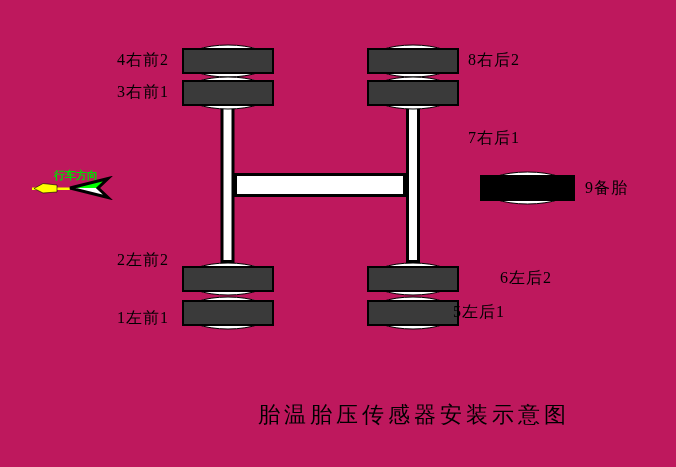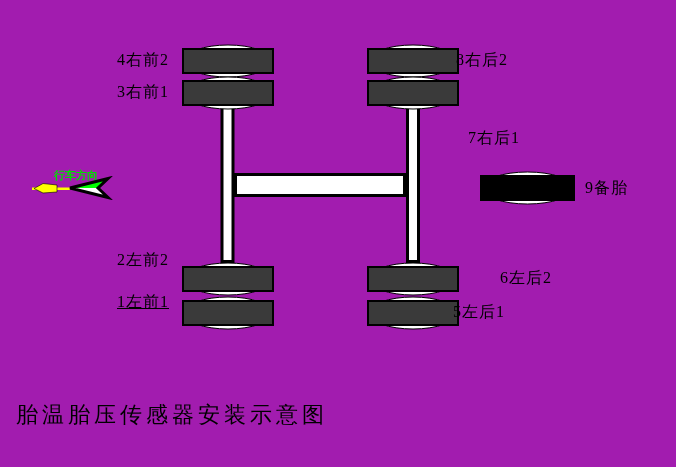--- a/index.html
+++ b/index.html
@@ -1,45 +1,45 @@
 <!DOCTYPE html>
 <html><head>
 <meta charset="utf-8">
 <style>
   html,body{margin:0;padding:0;background:#ffffff;}
   .canvas{
-    position:relative;width:676px;height:467px;background:#a21caf;overflow:hidden;
+    position:relative;width:676px;height:467px;background:#be185d;overflow:hidden;
     font-family:"Liberation Serif","DejaVu Serif",serif;
   }
   .abs{position:absolute;}
   .tire-label{
     position:absolute;font-size:16px;line-height:18px;color:#000;
     white-space:nowrap;letter-spacing:1px;
   }
   
   .w4{left:181px;top:44px;}   .w3{left:181px;top:76px;}
   .w2{left:181px;top:262px;}  .w1{left:181px;top:296px;}
   .w8{left:366px;top:44px;}   .w7{left:366px;top:76px;}
   .w6{left:366px;top:262px;}  .w5{left:366px;top:296px;}
   .spare{left:479px;top:171px;}
   
   .lbl4{left:117px;top:51px;}  .lbl3{left:117px;top:83px;}
-  .lbl2{left:117px;top:251px;} .lbl1{left:117px;top:293px;text-decoration:underline;}
-  .lbl8{left:456px;top:51px;}  .lbl7{left:468px;top:83px;margin-top:46px;}
+  .lbl2{left:117px;top:251px;} .lbl1{left:117px;top:309px;}
+  .lbl8{left:468px;top:51px;}  .lbl7{left:468px;top:83px;margin-top:46px;}
   .lbl6{left:468px;top:269px;margin-left:32px;} .lbl5{left:453px;top:303px;}
   .lbl9{left:585px;top:179px;}
   .frame{left:218px;top:103px;}
   .dir-label{
     position:absolute;left:54px;top:168px;
     font-family:"Liberation Sans","DejaVu Sans",sans-serif;
     font-size:11px;font-weight:bold;color:#00dd00;letter-spacing:0px;white-space:nowrap;
   }
   .dir-arrow{left:32px;top:176px;}
   .title{
-    position:absolute;left:0;top:400px;width:570px;text-align:left;
+    position:absolute;left:0;top:400px;width:570px;text-align:right;
     font-size:22px;color:#000;letter-spacing:4px;padding-left:16px;box-sizing:border-box;
     white-space:nowrap;
   }
 </style>
 </head>
 <body>
 
 <div class="canvas">
 
   <svg class="abs frame" width="204" height="162" viewBox="0 0 204 162">

